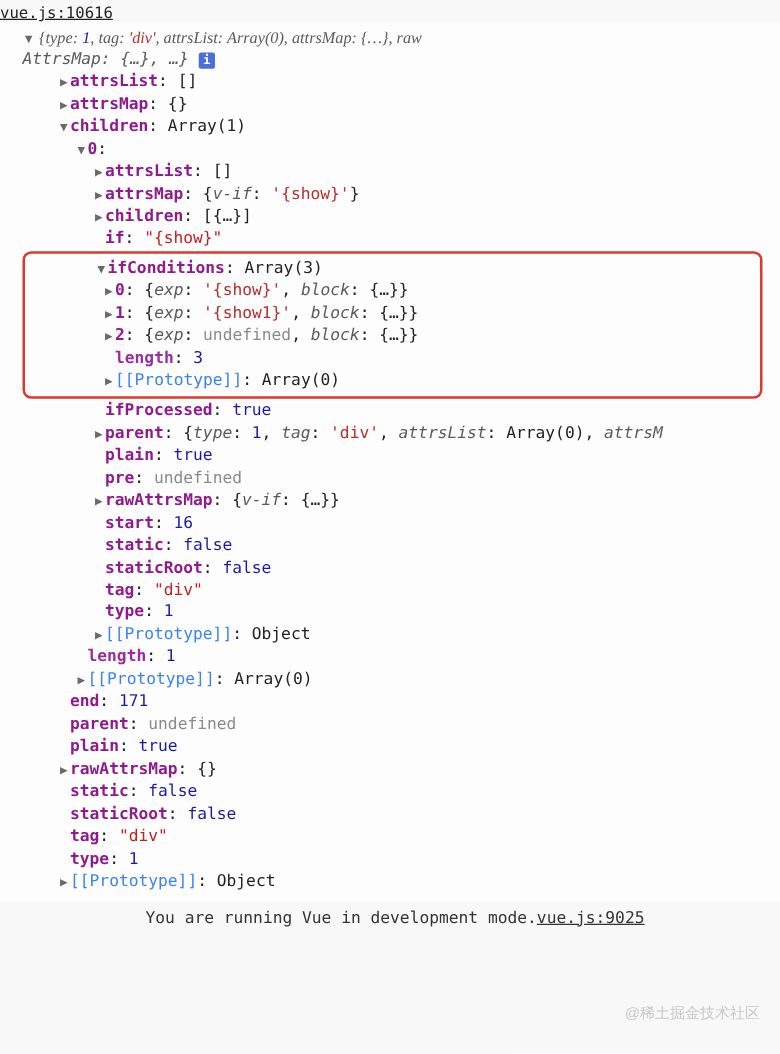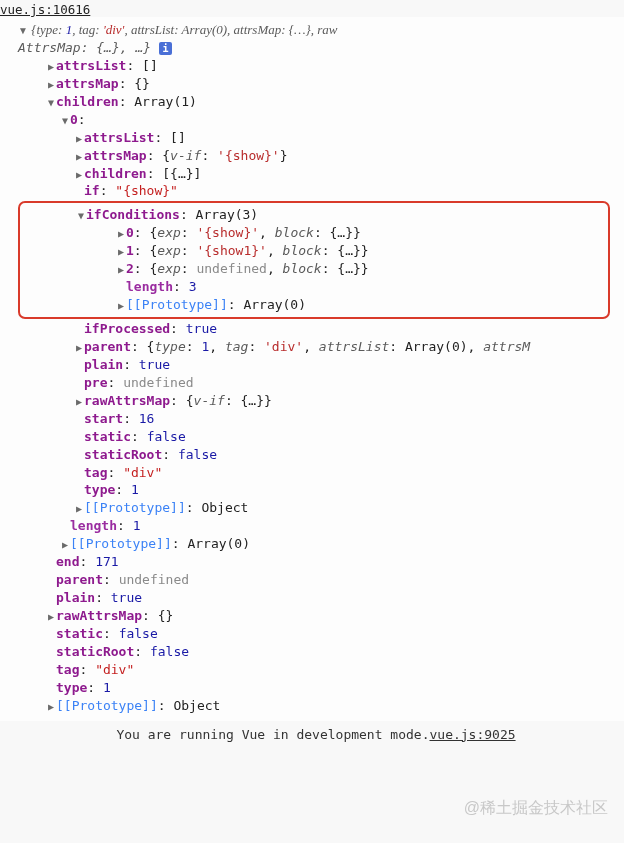--- a/index.html
+++ b/index.html
@@ -51,40 +51,40 @@
     font-size: 10px;
     width: 13px; height: 13px;
     text-align: center;
     line-height: 13px;
     border-radius: 2px;
   }
   .ind1 { padding-left: 14px; font-family: Liberation Serif, serif; }
   .ind2 { padding-left: 28px; }
   .ind3 { padding-left: 42px; }
   .ind4 { padding-left: 56px; }
-  .ind5 { padding-left: 96px; }
+  .ind5 { padding-left: 62px; }
   .highlight-box {
     border: 2.5px solid #d93a2b;
     border-radius: 7px;
     padding: 3px 0 3px 0;
     margin: 1px 8px 1px 0;
   }
   .bottom {
     padding: 6px 10px 2px 18px;
     color: #333;
     display: flex;
     justify-content: center;
     font-size: 13px;
   }
   .watermark {
     position: absolute;
     right: 16px;
     bottom: 24px;
     color: #c8c8c8;
-    font-size: 16px;
+    font-size: 12px;
     font-family: sans-serif;
     pointer-events: none;
   }
 </style>
 </head>
 <body>
 
 <div class="source-link"><span>vue.js:10616</span></div>
 
 <div class="container tree">

